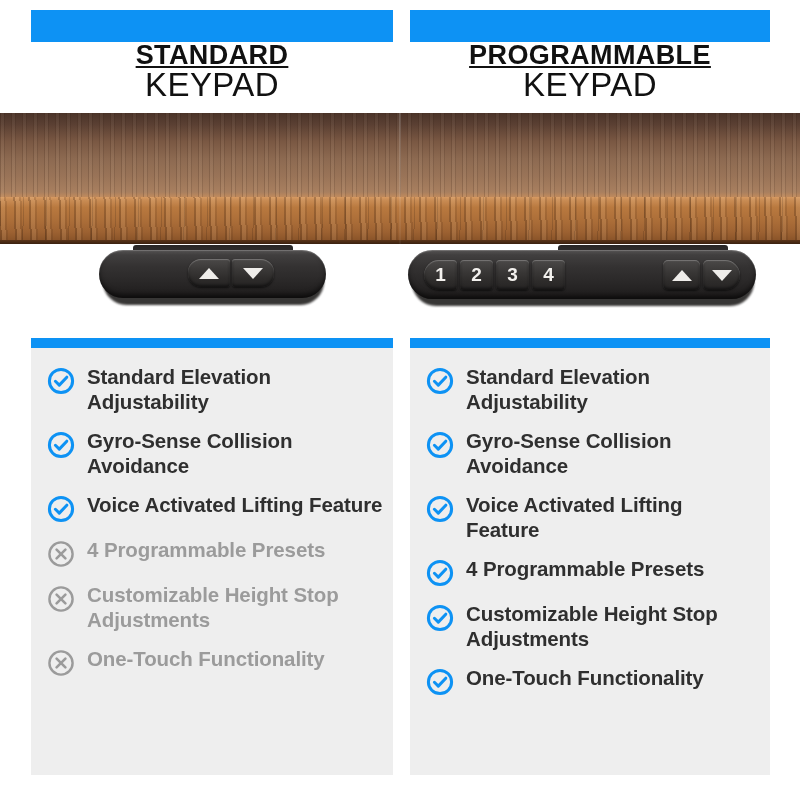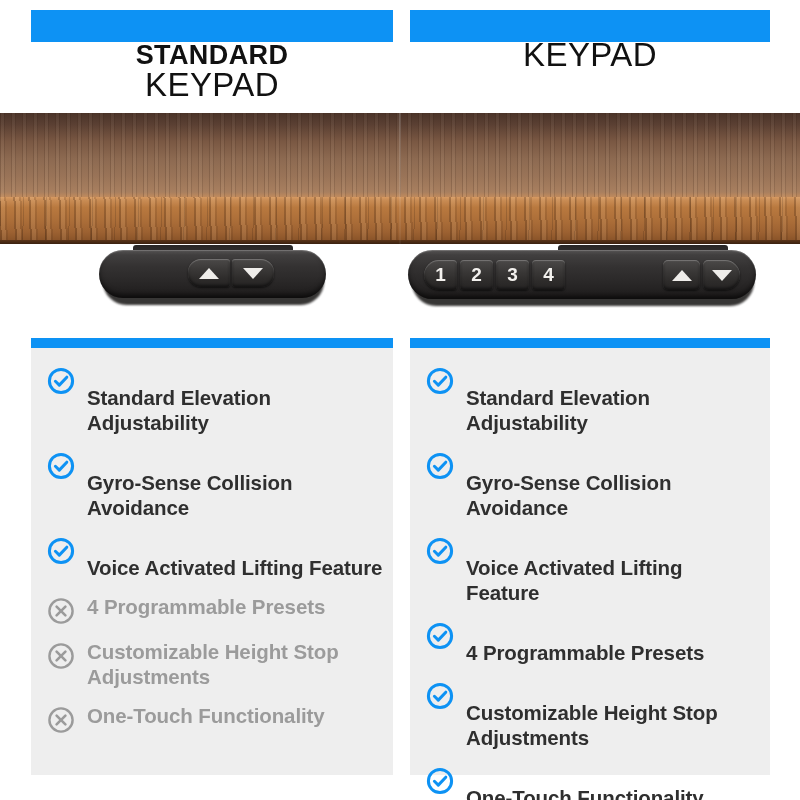--- a/index.html
+++ b/index.html
@@ -11,21 +11,21 @@
   .stage{position:absolute;left:0;top:0;width:800px;height:800px;}
 
   
   .hdr-bar{position:absolute;height:32px;}
   #hdr-bar-left{left:31px;top:10px;width:362px;}
   #hdr-bar-right{left:410px;top:10px;width:360px;}
 
   .hdr-title{position:absolute;top:40px;text-align:center;color:#111111;}
   #hdr-title-left{left:31px;width:362px;}
   #hdr-title-right{left:410px;width:360px;}
-  .hdr-title .l1{display:block;font-size:27px;font-weight:bold;letter-spacing:.4px;line-height:30px;}
+  .hdr-title .l1{display:block;font-size:27px;font-weight:bold;letter-spacing:.4px;line-height:30px;text-decoration:underline;}
   .hdr-title .l2{display:block;font-size:33px;font-weight:normal;letter-spacing:.4px;line-height:30px;}
 
   
   .desk{position:absolute;left:0;top:113px;width:800px;height:131px;overflow:hidden;}
   .desk-top{
     position:absolute;left:0;top:0;width:800px;height:84px;
     background:
       repeating-linear-gradient(90deg,
         rgba(60,36,22,.20) 0px, rgba(60,36,22,.20) 1px,
         rgba(255,235,210,.05) 1px, rgba(255,235,210,.05) 4px,
@@ -81,37 +81,38 @@
   
   .panel{position:absolute;top:338px;}
   #panel-left{left:31px;width:362px;}
   #panel-right{left:410px;width:360px;}
   .panel-topbar{height:10px;width:100%;}
   .panel-body{background:#eeeeee;height:427px;padding:16px 0 0 0;box-sizing:border-box;}
 
   .feat{display:flex;align-items:flex-start;padding:0 10px 0 16px;margin-bottom:14px;}
   .feat-icon{flex:0 0 auto;width:28px;height:28px;margin-top:3px;}
   .feat-label{margin-left:12px;font-size:20.5px;font-weight:bold;line-height:25px;letter-spacing:-.1px;}
-  .feat.on  .feat-label{color:#2f2f2f;margin-top:21px;}
+  .feat.on  .feat-label{color:#2f2f2f;}
   .feat.off .feat-label{color:#9b9b9b;}
 </style>
 </head>
 <body style="background: rgb(255, 255, 255);">
 
 <div class="stage">
 
   <div class="hdr-bar" id="hdr-bar-left" style="background: rgb(13, 146, 244);"></div>
   <div class="hdr-bar" id="hdr-bar-right" style="background: rgb(13, 146, 244);"></div>
 
   <div class="hdr-title" id="hdr-title-left">
     <span class="l1">STANDARD</span>
     <span class="l2">KEYPAD</span>
   </div>
 
   <div class="hdr-title" id="hdr-title-right">
+    <span class="l1">PROGRAMMABLE</span>
     <span class="l2">KEYPAD</span>
   </div>
 
   <div class="desk">
     <div class="desk-top"></div>
     <div class="desk-hilite"></div>
     <div class="desk-edge"></div>
     <div class="desk-underline"></div>
     <div class="desk-seam" style="left:399px;"></div>
   </div>

